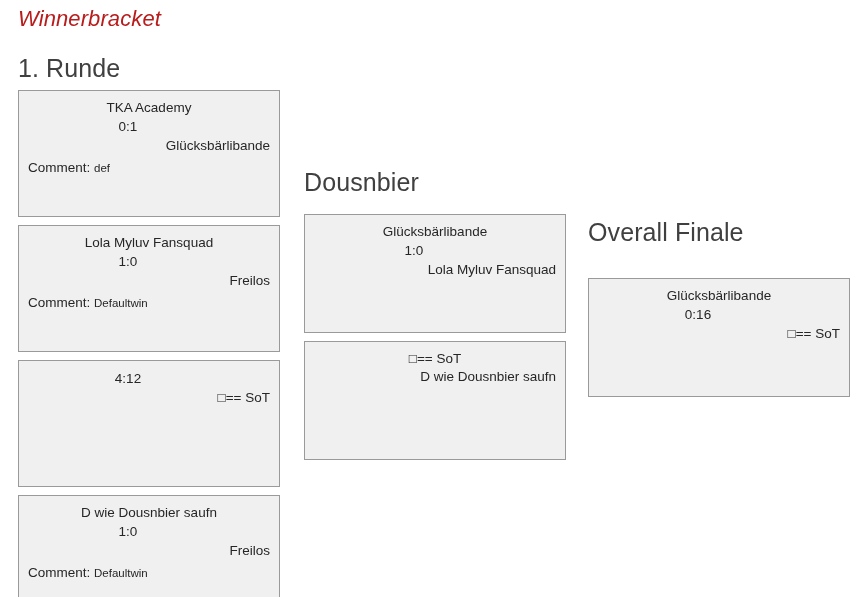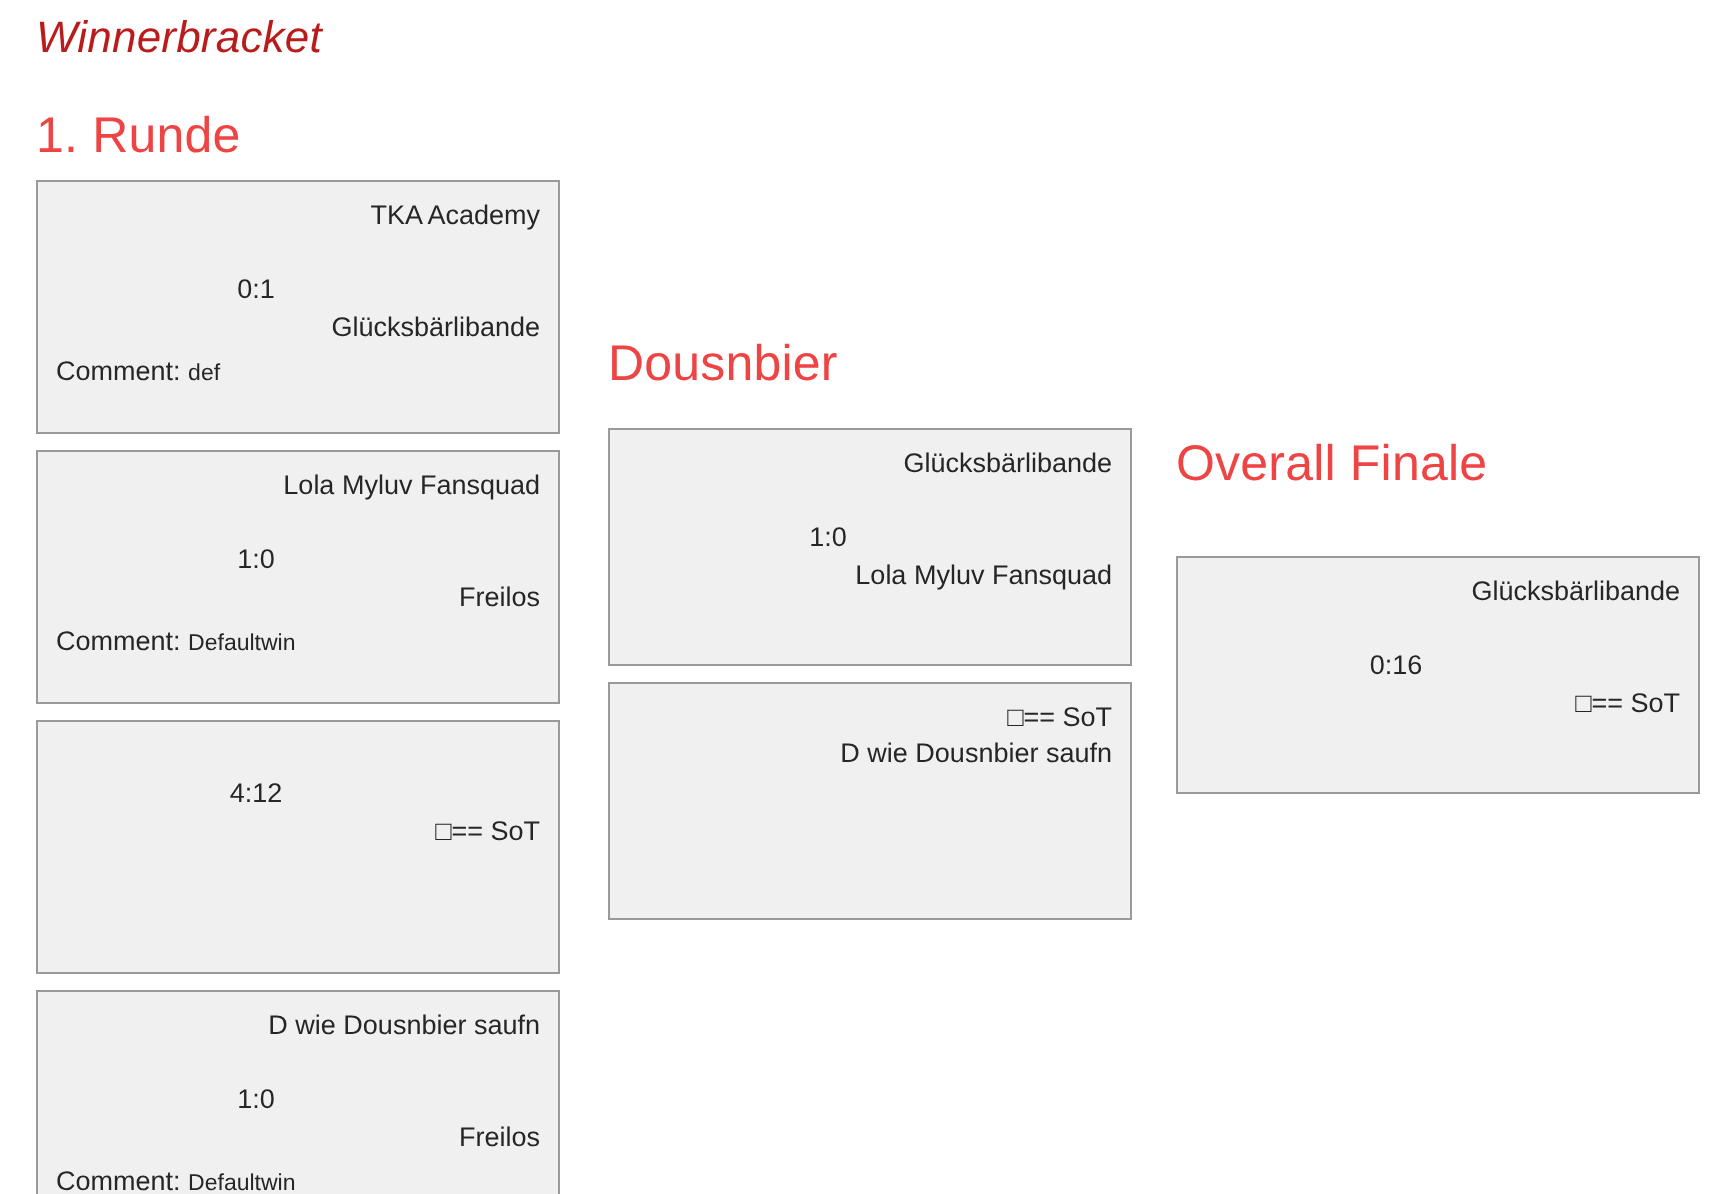--- a/index.html
+++ b/index.html
@@ -24,21 +24,21 @@
     color: #b91c1c;
     margin: 0;
     padding: 0;
     letter-spacing: 0.1px;
     font-style: italic;
   }
   .round-title {
     font-size: 25px;
     font-weight: normal;
     line-height: 1;
-    color: #ef4444;
+    color: #404040;
     margin: 0;
     padding: 0;
     letter-spacing: 0.1px;
     white-space: nowrap;
   }
 
   #title-winnerbracket { position: absolute; left: 18px;  top: 8px;  }
   #title-round1        { position: absolute; left: 18px;  top: 56px; }
   #title-semi          { position: absolute; left: 304px; top: 170px; }
   #title-final         { position: absolute; left: 588px; top: 220px; }
@@ -60,31 +60,30 @@
   }
   .match.h-tall   { height: 127px; }
   .match.h-short  { height: 119px; }
 
   .team {
     font-size: 13.5px;
     line-height: 18px;
     color: #262626;
     white-space: nowrap;
   }
-  .team-home { text-align: right; }
+  .team-home { text-align: center; }
   .team-away { text-align: right; }
 
   .score {
     font-size: 13.5px;
     line-height: 20px;
     color: #262626;
     text-align: center;
     padding-right: 42px;
     white-space: nowrap;
-    margin-top: 18px;
   }
 
   .comment {
     font-size: 13.5px;
     line-height: 18px;
     color: #262626;
     margin-top: 4px;
     white-space: nowrap;
   }
   .comment .comment-value {

